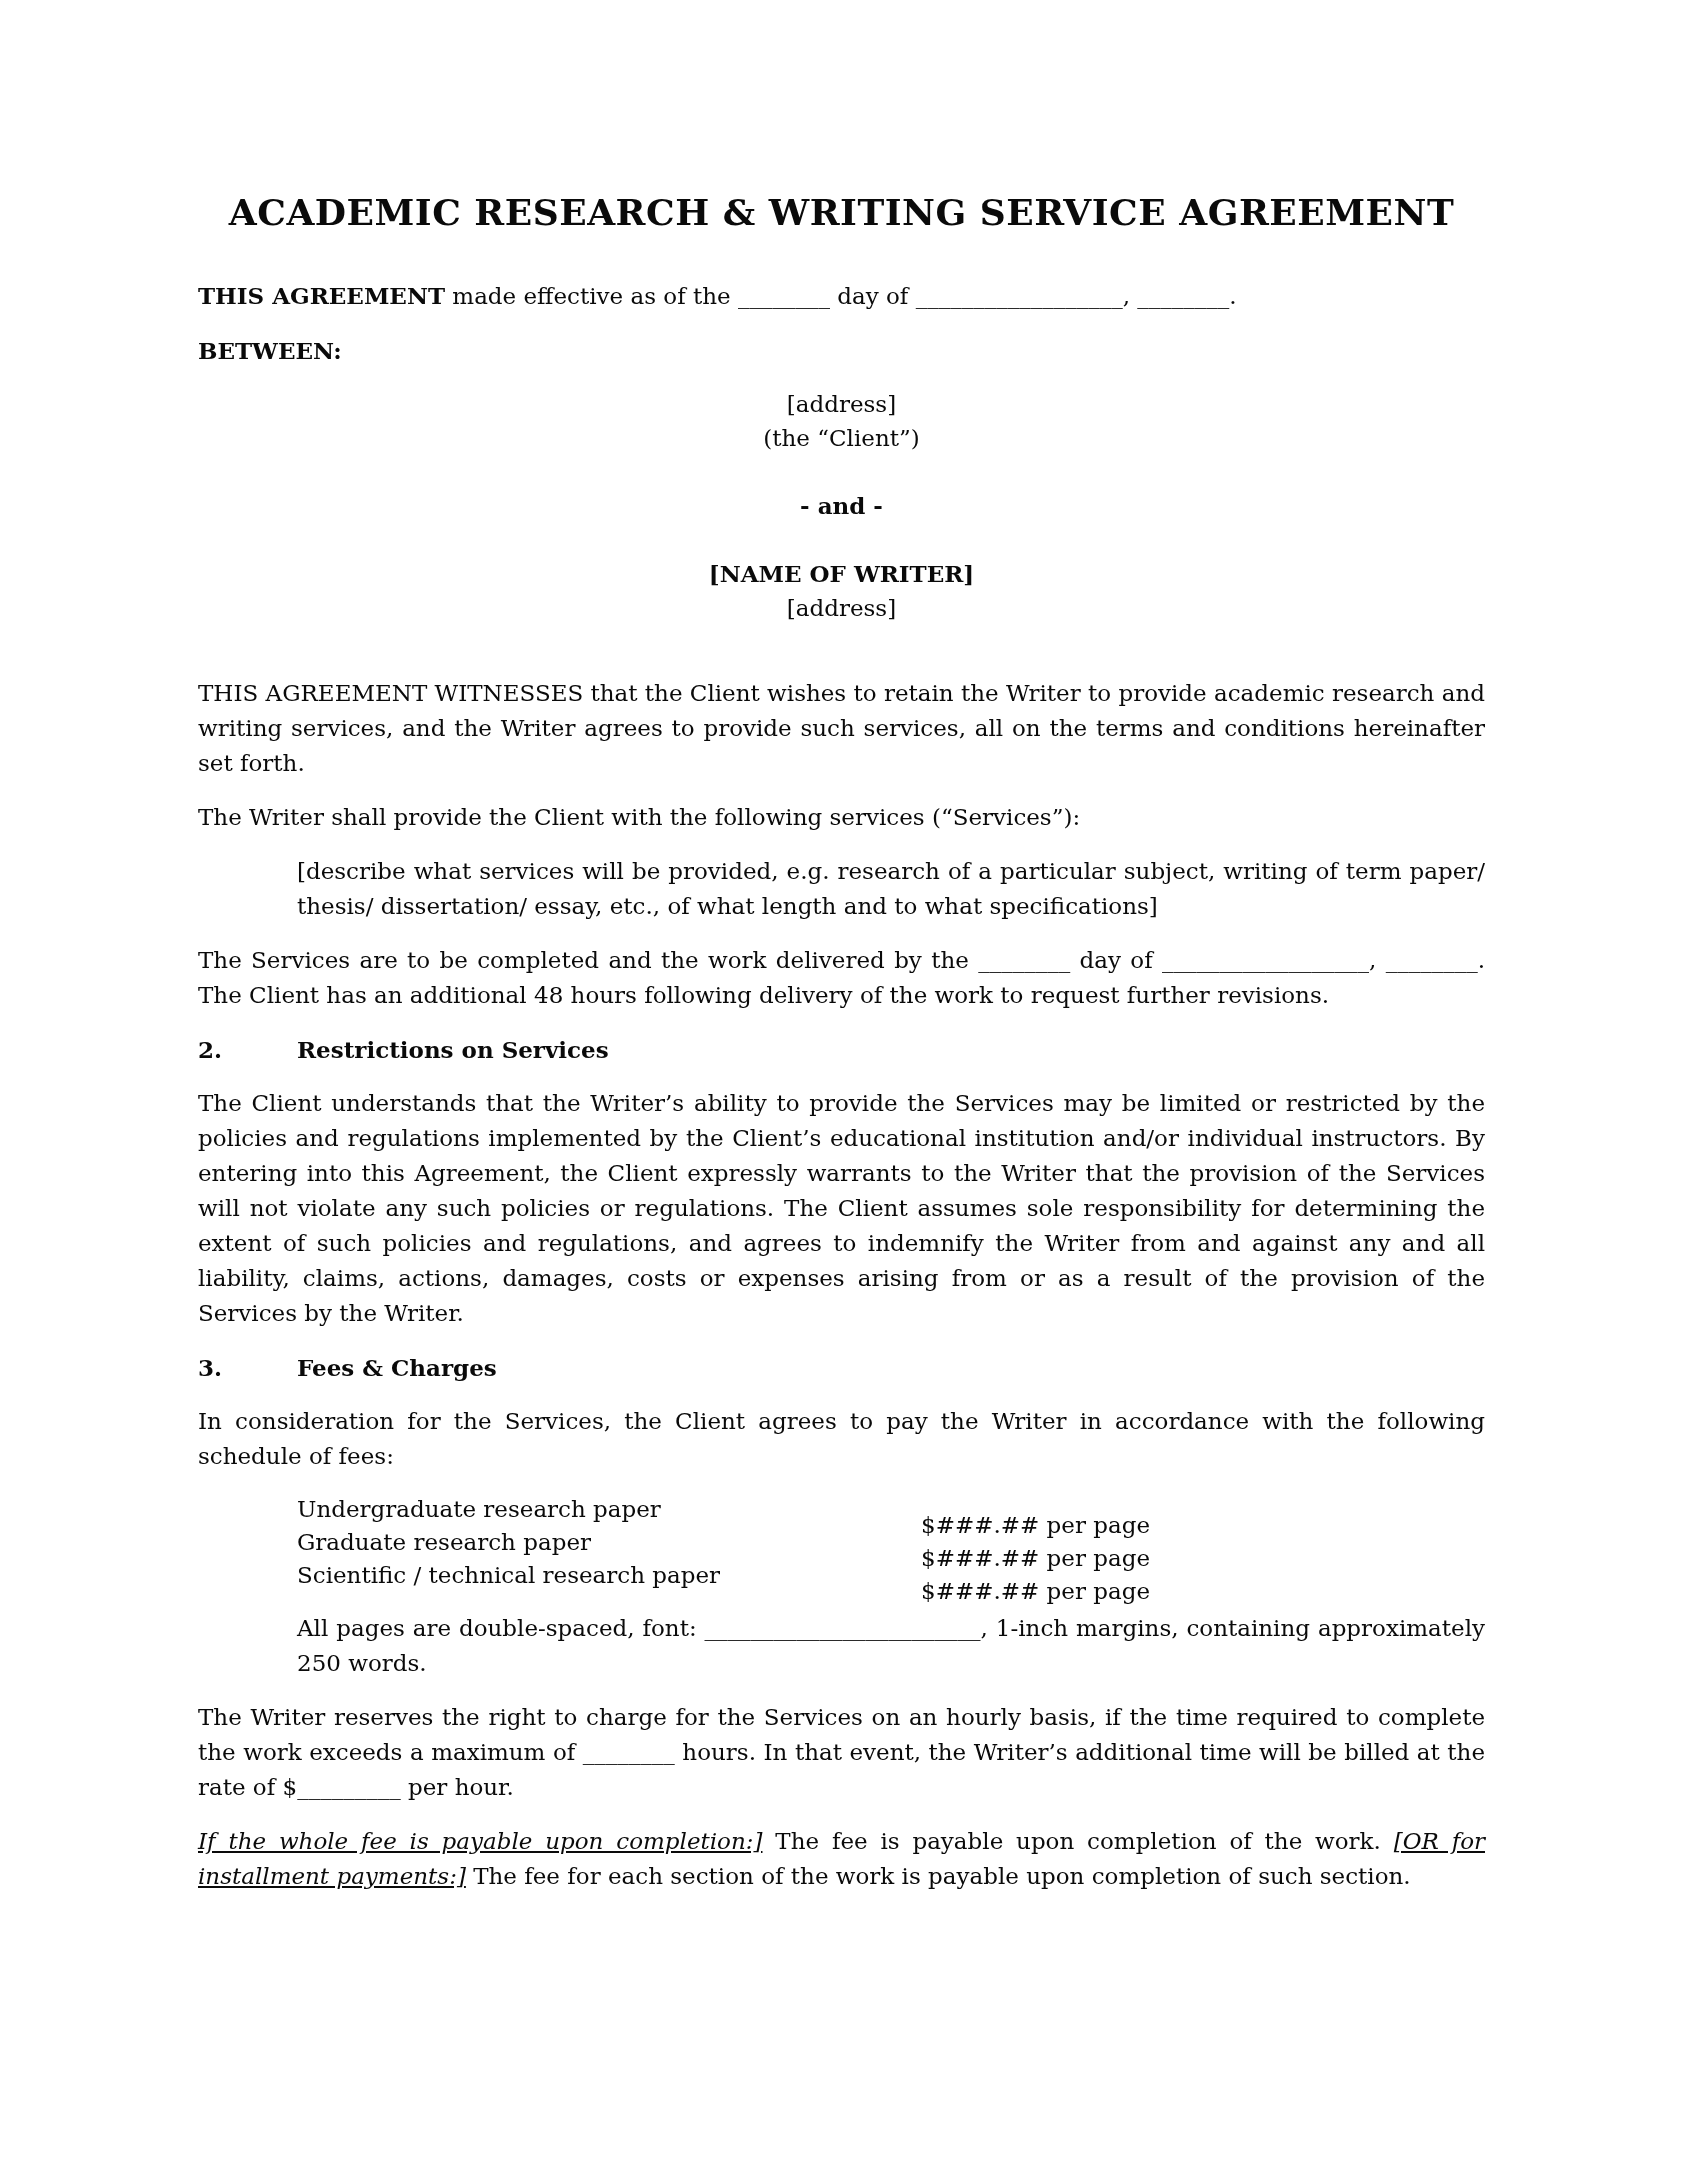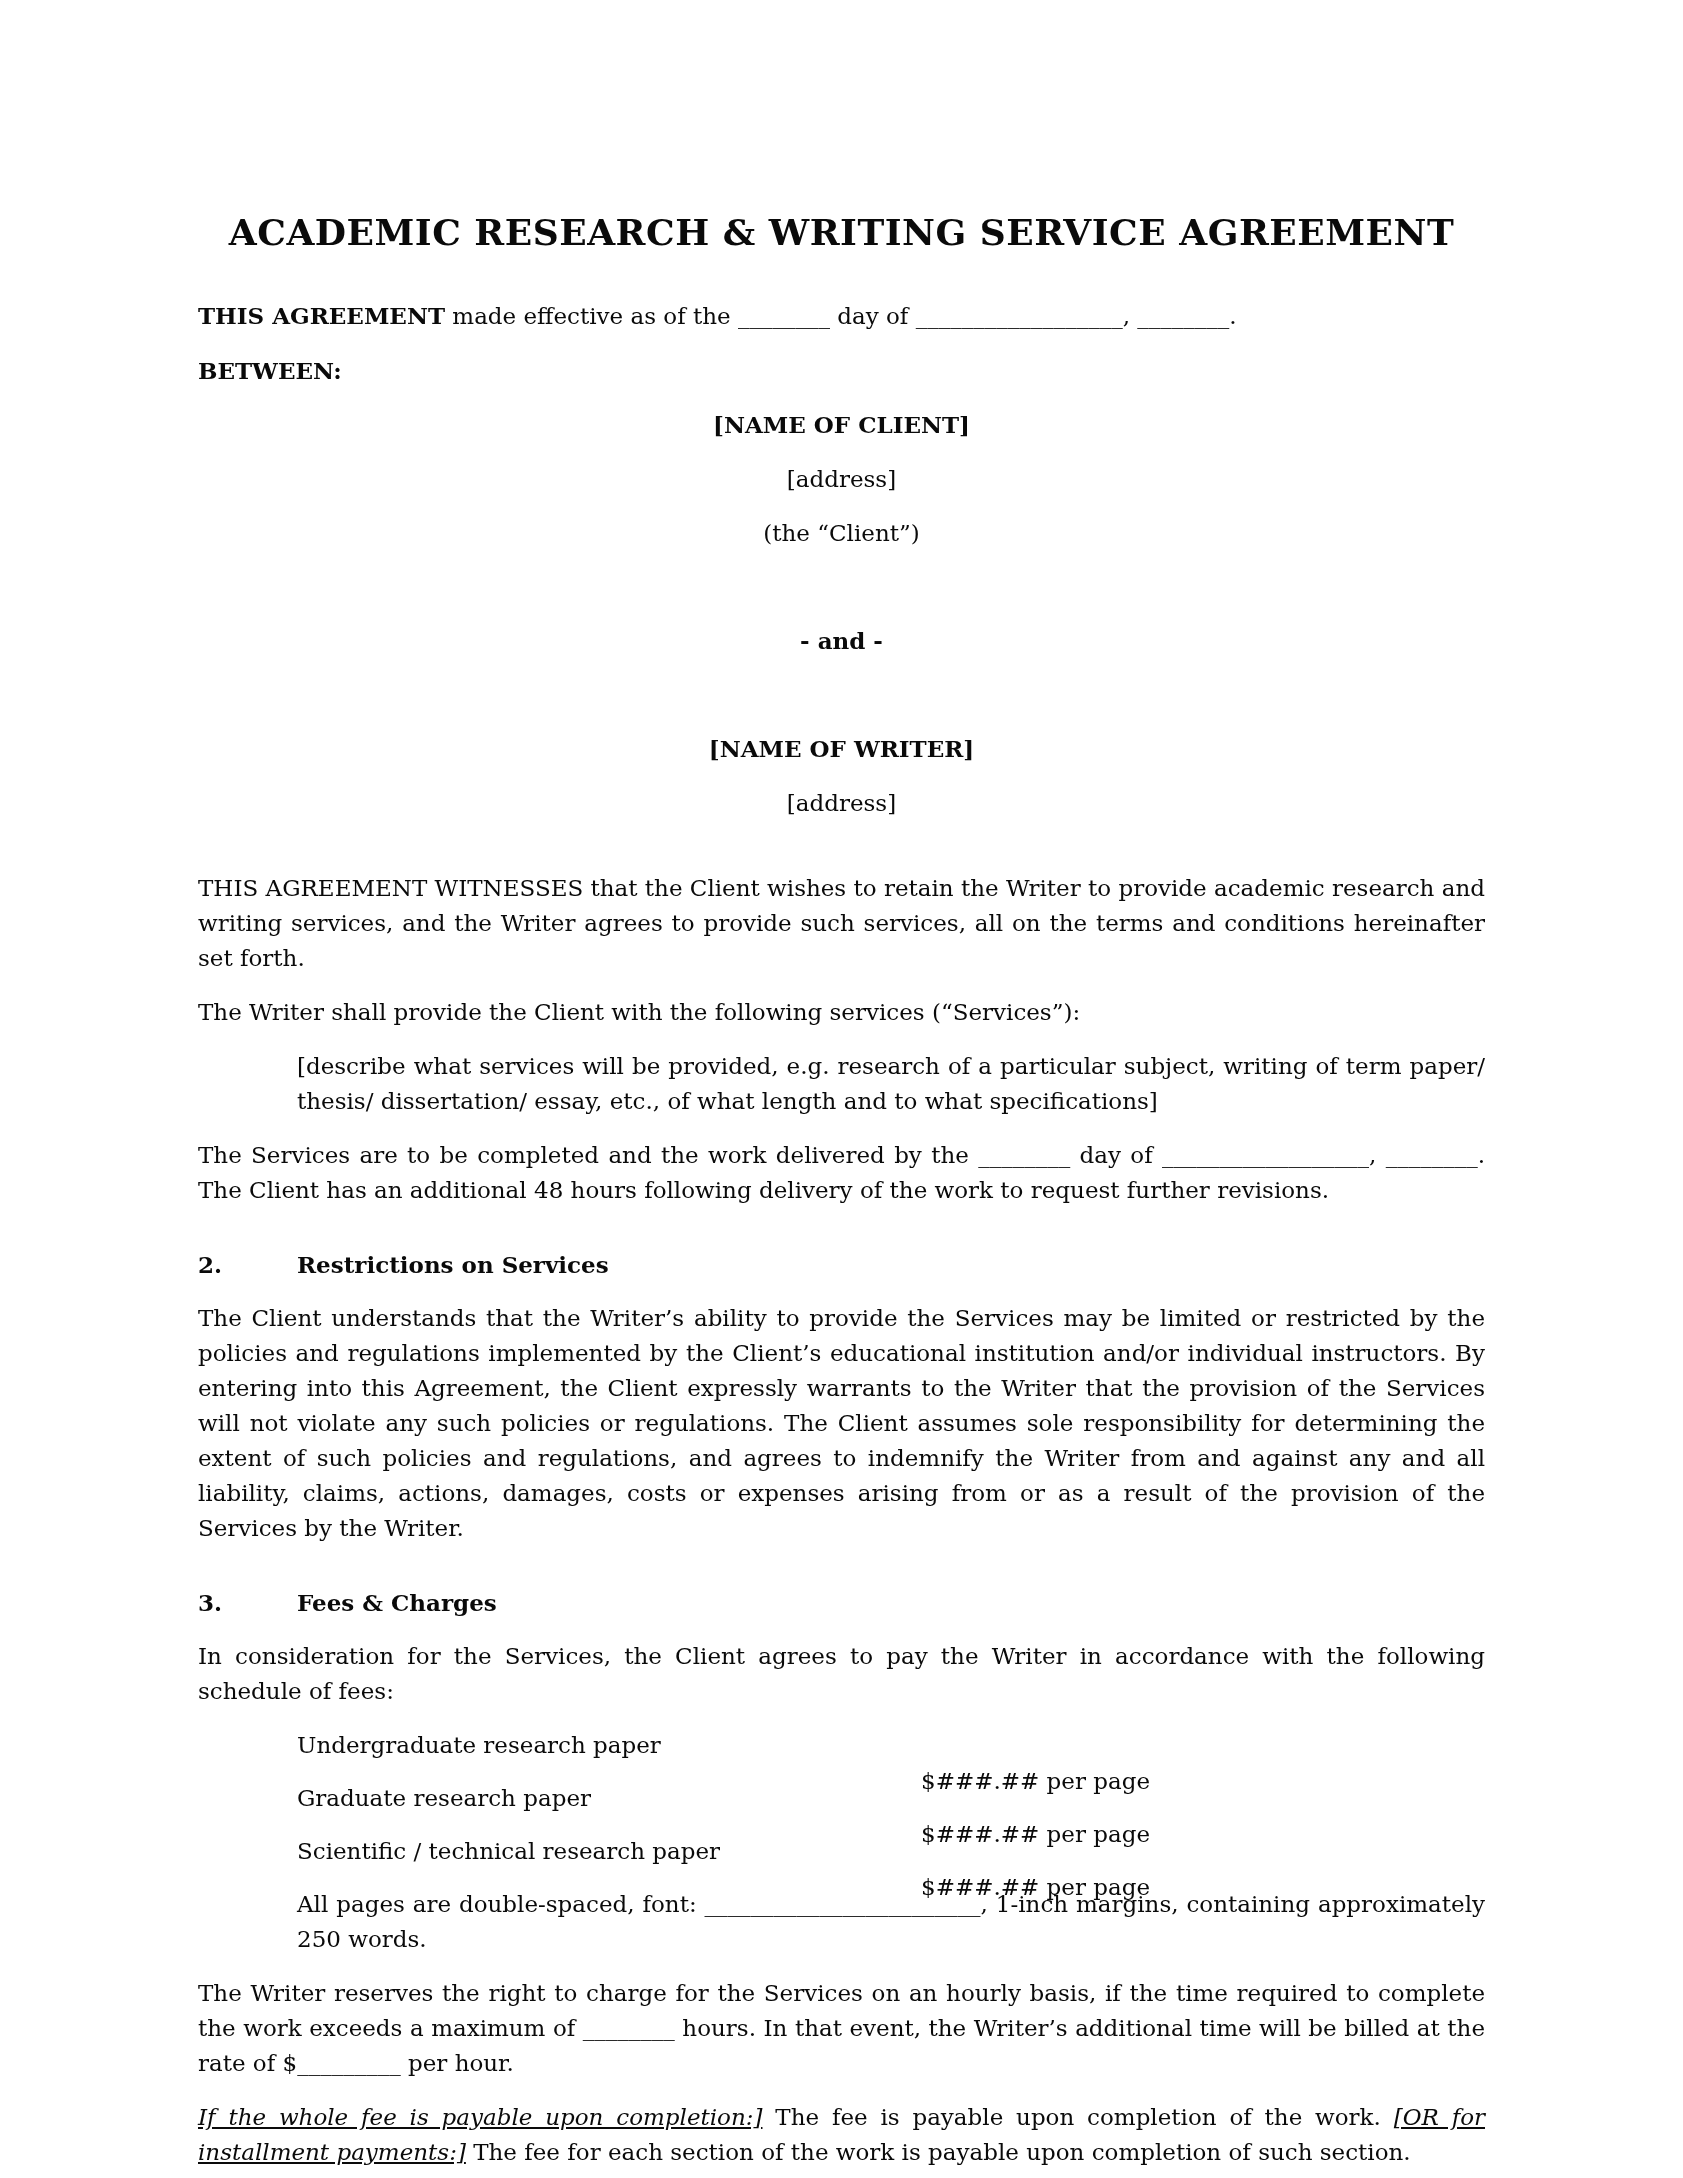--- a/index.html
+++ b/index.html
@@ -1,15 +1,15 @@
 <!DOCTYPE html>
 <html><head>
 <meta charset="utf-8">
 <style>
-  * { box-sizing: border-box; margin-top: 20px; }
+  * { box-sizing: border-box; }
   html, body { margin: 0; padding: 0; background: #e8e8e8; }
   .page {
     width: 1683px;
     height: 2178px;
     background: #ffffff;
     margin: 0 auto;
     overflow: hidden;
   }
   .content {
     padding: 190px 198px 0 198px;
@@ -56,21 +56,20 @@
 <div class="page">
   <div class="content">
 
     <h1 class="doc-title">ACADEMIC RESEARCH &amp; WRITING SERVICE AGREEMENT</h1>
 
     <p class="para"><span class="b">THIS AGREEMENT</span><span> made effective as of the ________ day of __________________, ________.</span></p>
 
     <p class="para b">BETWEEN:</p>
 
     <div class="parties">
-      <div class="b">[NAME OF CLIENT]</div>
       <div>[address]</div>
       <div>(the “Client”)</div>
       <div class="spacer"></div>
       <div class="b">- and -</div>
       <div class="spacer"></div>
       <div class="b">[NAME OF WRITER]</div>
       <div>[address]</div>
     </div>
 
     <p class="para">THIS AGREEMENT WITNESSES that the Client wishes to retain the Writer to provide academic research and writing services, and the Writer agrees to provide such services, all on the terms and conditions hereinafter set forth.</p>

